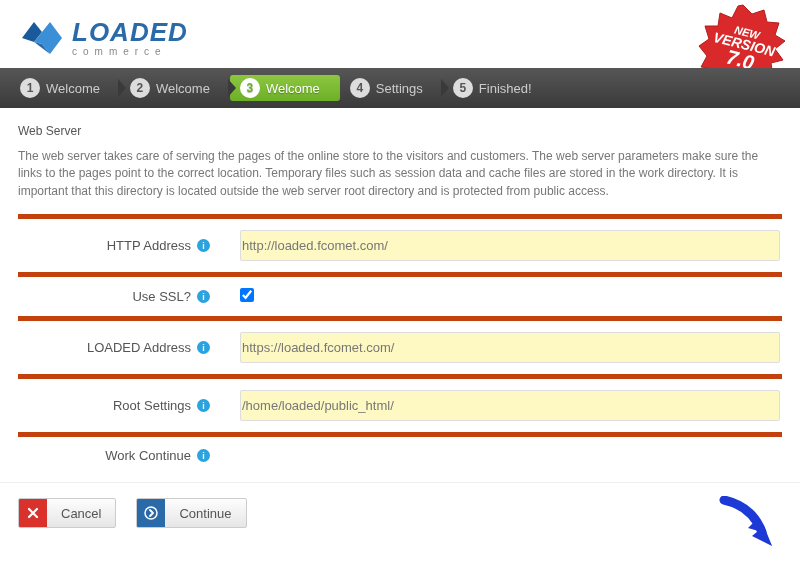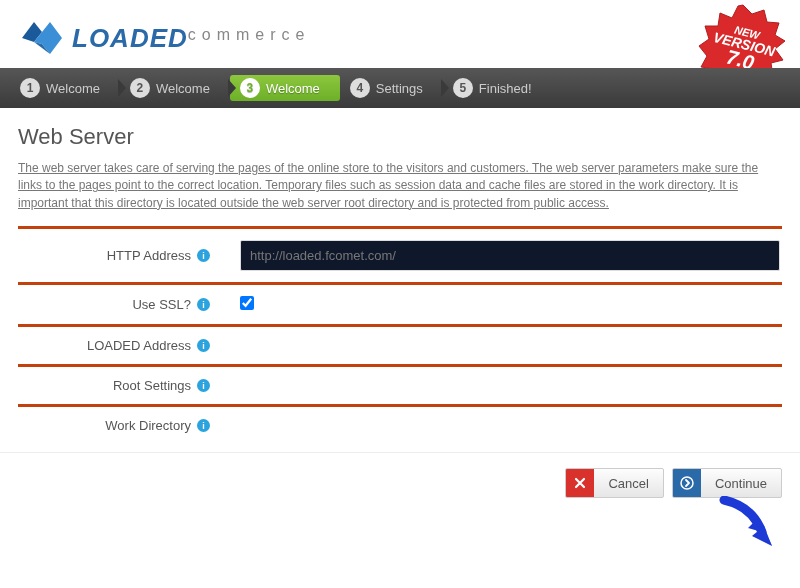--- a/index.html
+++ b/index.html
@@ -1,44 +1,44 @@
 <!DOCTYPE html>
 <html><head>
 <meta charset="utf-8">
 <style>
 * { box-sizing: border-box; margin: 0; padding: 0; }
 body { font-family: Arial, Helvetica, sans-serif; font-size: 12px; color: #555; background: #fff; width: 800px; height: 588px; position: relative; overflow: hidden; }
 .header { padding: 18px 20px 10px 20px; position: relative; }
 .logo { display: flex; align-items: center; }
 .logo-mark { width: 44px; height: 40px; margin-right: 8px; }
-.logo-text { display: flex; line-height: 1; }
+.logo-text { display: flex; flex-direction: column; line-height: 1; }
 .logo-main { font-size: 26px; font-weight: bold; color: #2a6aa8; letter-spacing: 1px; font-style: italic; }
-.logo-sub { font-size: 16px; color: #888; letter-spacing: 6px; margin-top: 2px; }
+.logo-sub { font-size: 10px; color: #888; letter-spacing: 6px; margin-top: 2px; }
 .badge { position: absolute; top: 4px; right: 12px; width: 90px; height: 90px; }
 .badge-star { position: absolute; inset: 0; }
 .badge-text { position: absolute; inset: 0; display: flex; flex-direction: column; align-items: center; justify-content: center; color: #fff; transform: rotate(14deg); }
 .badge-line1 { font-size: 11px; font-style: italic; font-weight: bold; }
 .badge-line2 { font-size: 14px; font-style: italic; font-weight: bold; margin-top: -2px; }
 .badge-line3 { font-size: 20px; font-style: italic; font-weight: bold; margin-top: -3px; }
 .steps { background: linear-gradient(#565656,#3a3a3a); display: flex; padding: 7px 10px; position: relative; }
 .step { display: flex; align-items: center; color: #ccc; font-size: 13px; padding: 0 20px 0 10px; position: relative; height: 26px; }
 .step-num { width: 20px; height: 20px; border-radius: 50%; background: #ddd; color: #555; display: flex; align-items: center; justify-content: center; font-weight: bold; font-size: 12px; margin-right: 6px; }
 .step.active { background: linear-gradient(#8dc63f,#6cb027); border-radius: 3px; color: #fff; text-shadow: 0 1px 1px rgba(0,0,0,0.3); }
 .step.active .step-num { background: #fff; color: #6cb027; }
 .step-arrow { position: absolute; right: -6px; top: 4px; width: 0; height: 0; border-top: 9px solid transparent; border-bottom: 9px solid transparent; border-left: 8px solid #3a3a3a; z-index: 1; }
 .content { padding: 16px 18px 8px 18px; }
-h2 { font-size: 22px; color: #555; font-weight: normal; margin-bottom: 10px; }
-.desc { font-size: 12px; color: #777; line-height: 1.45; margin-bottom: 14px; text-decoration: underline; }
-.form-row { display: flex; align-items: center; padding: 11px 0; border-top: 3px solid #c2410c; }
+h2 { font-size: 12px; color: #555; font-weight: normal; margin-bottom: 10px; }
+.desc { font-size: 12px; color: #777; line-height: 1.45; margin-bottom: 14px; }
+.form-row { display: flex; align-items: center; padding: 11px 0; border-top: 5px solid #c2410c; }
 .form-label { width: 200px; text-align: right; padding-right: 8px; color: #555; font-size: 13px; display: flex; justify-content: flex-end; align-items: center; }
 .info-icon { display: inline-flex; width: 13px; height: 13px; border-radius: 50%; background: #2aa3df; color: #fff; font-size: 9px; align-items: center; justify-content: center; font-weight: bold; margin-left: 6px; font-style: normal; }
 .form-control { flex: 1; padding-left: 22px; }
-.form-control input[type=text] { width: 100%; max-width: 540px; padding: 7px 9px; border: 1px solid #ddd; background: #0f172a; color: #777; font-size: 13px; border-radius: 2px; }
+.form-control input[type=text] { width: 100%; max-width: 540px; padding: 7px 1px; border: 1px solid #ddd; background: #fef9c3; color: #777; font-size: 13px; border-radius: 2px; }
 .form-control input[type=checkbox] { width: 14px; height: 14px; }
-.actions { display: flex; justify-content: flex-end; padding: 15px 18px 15px 18px; gap: 8px; border-top: 1px solid #eee; }
+.actions { display: flex; padding: 15px 18px 15px 18px; gap: 20px; border-top: 1px solid #eee; }
 .btn { display: flex; align-items: center; border: 1px solid #ccc; background: linear-gradient(#fdfdfd,#e6e6e6); color: #555; font-size: 13px; cursor: pointer; border-radius: 2px; overflow: hidden; }
 .btn-ico { width: 28px; height: 28px; display: flex; align-items: center; justify-content: center; color: #fff; }
 .btn-ico.cancel { background: #d9322d; }
 .btn-ico.cont { background: #2a6aa8; }
 .btn-label { padding: 0 14px; }
 .arrow-annot { position: absolute; right: 18px; bottom: 38px; pointer-events: none; }
 </style>
 </head>
 <body>
 
@@ -116,32 +116,38 @@
     <div class="form-control">
       <input type="checkbox" checked="" style="">
     </div>
   </div>
 
   <div class="form-row">
     <div class="form-label">
       <span>LOADED Address</span>
       <i class="info-icon">i</i>
     </div>
+    <div class="form-control">
+      <input type="text" value="https://loaded.fcomet.com/" style="">
+    </div>
   </div>
 
   <div class="form-row">
     <div class="form-label">
       <span>Root Settings</span>
       <i class="info-icon">i</i>
     </div>
+    <div class="form-control">
+      <input type="text" value="/home/loaded/public_html/" style="">
+    </div>
   </div>
 
   <div class="form-row">
     <div class="form-label">
-      <span>Work Directory</span>
+      <span>Work Continue</span>
       <i class="info-icon">i</i>
     </div>
   </div>
 </div>
 
 <div class="actions">
   <button class="btn">
     <span class="btn-ico cancel">
       <svg width="12" height="12" viewBox="0 0 12 12">
           <path d="M2 2 L10 10 M10 2 L2 10" stroke="#fff" stroke-width="2.2" stroke-linecap="round"></path>

